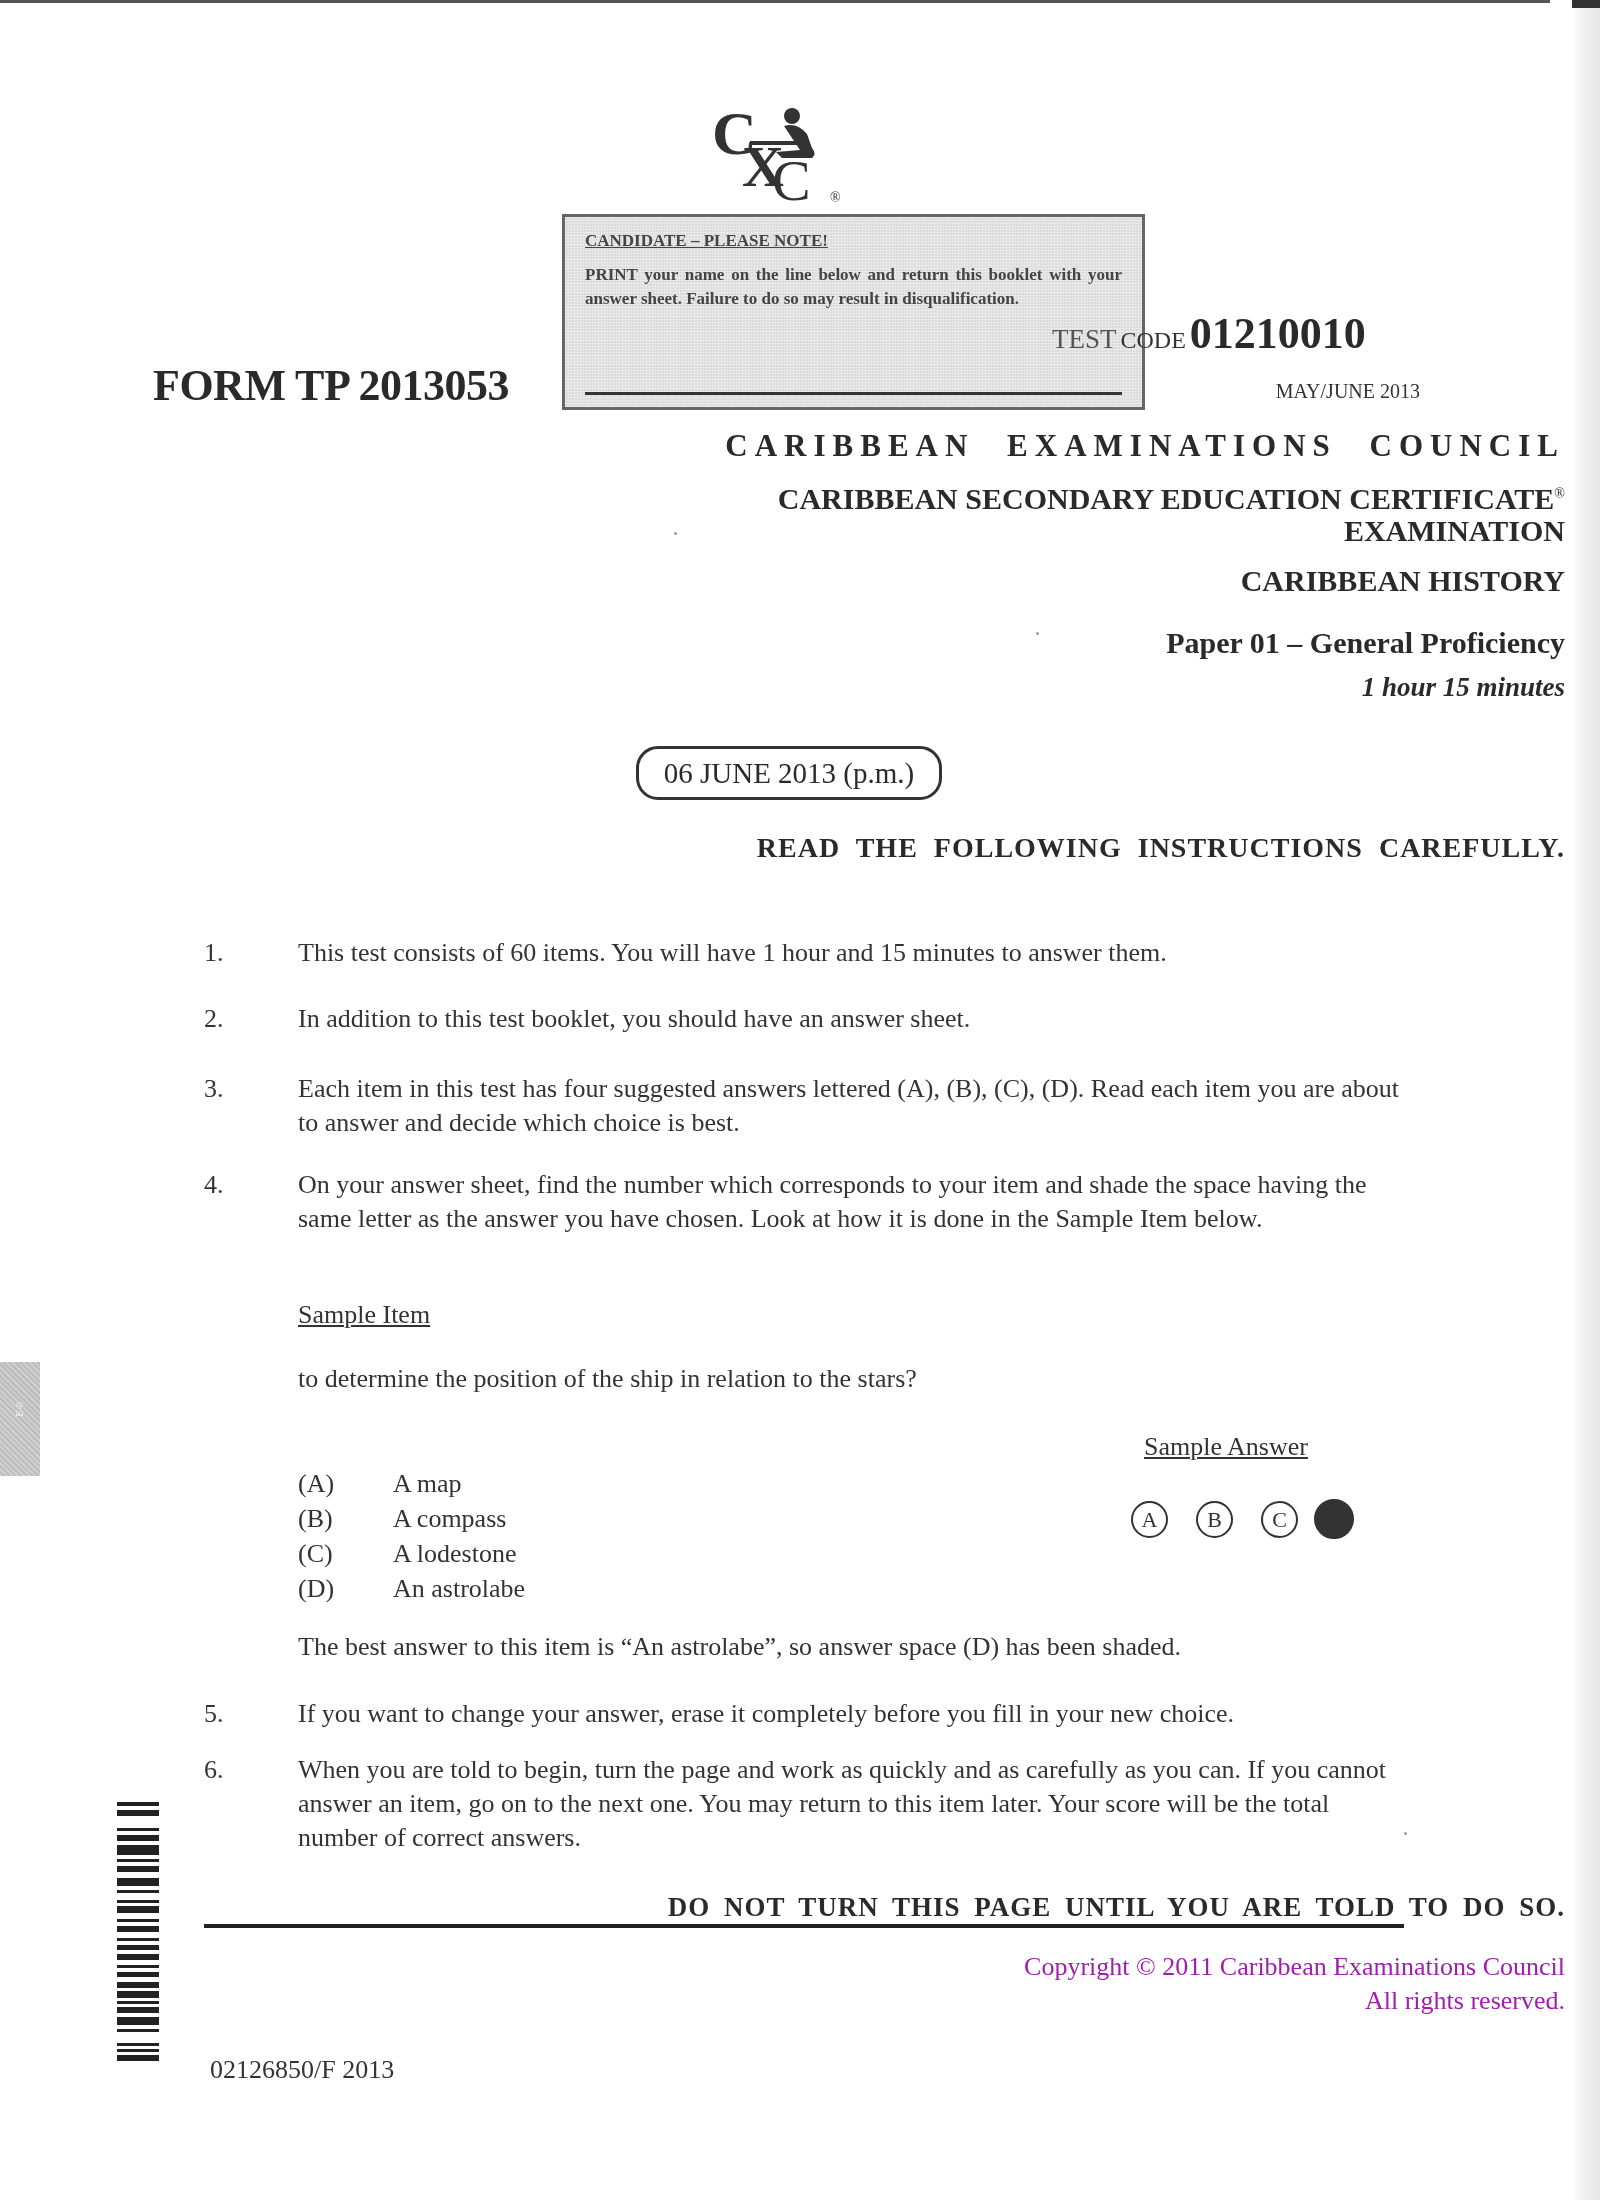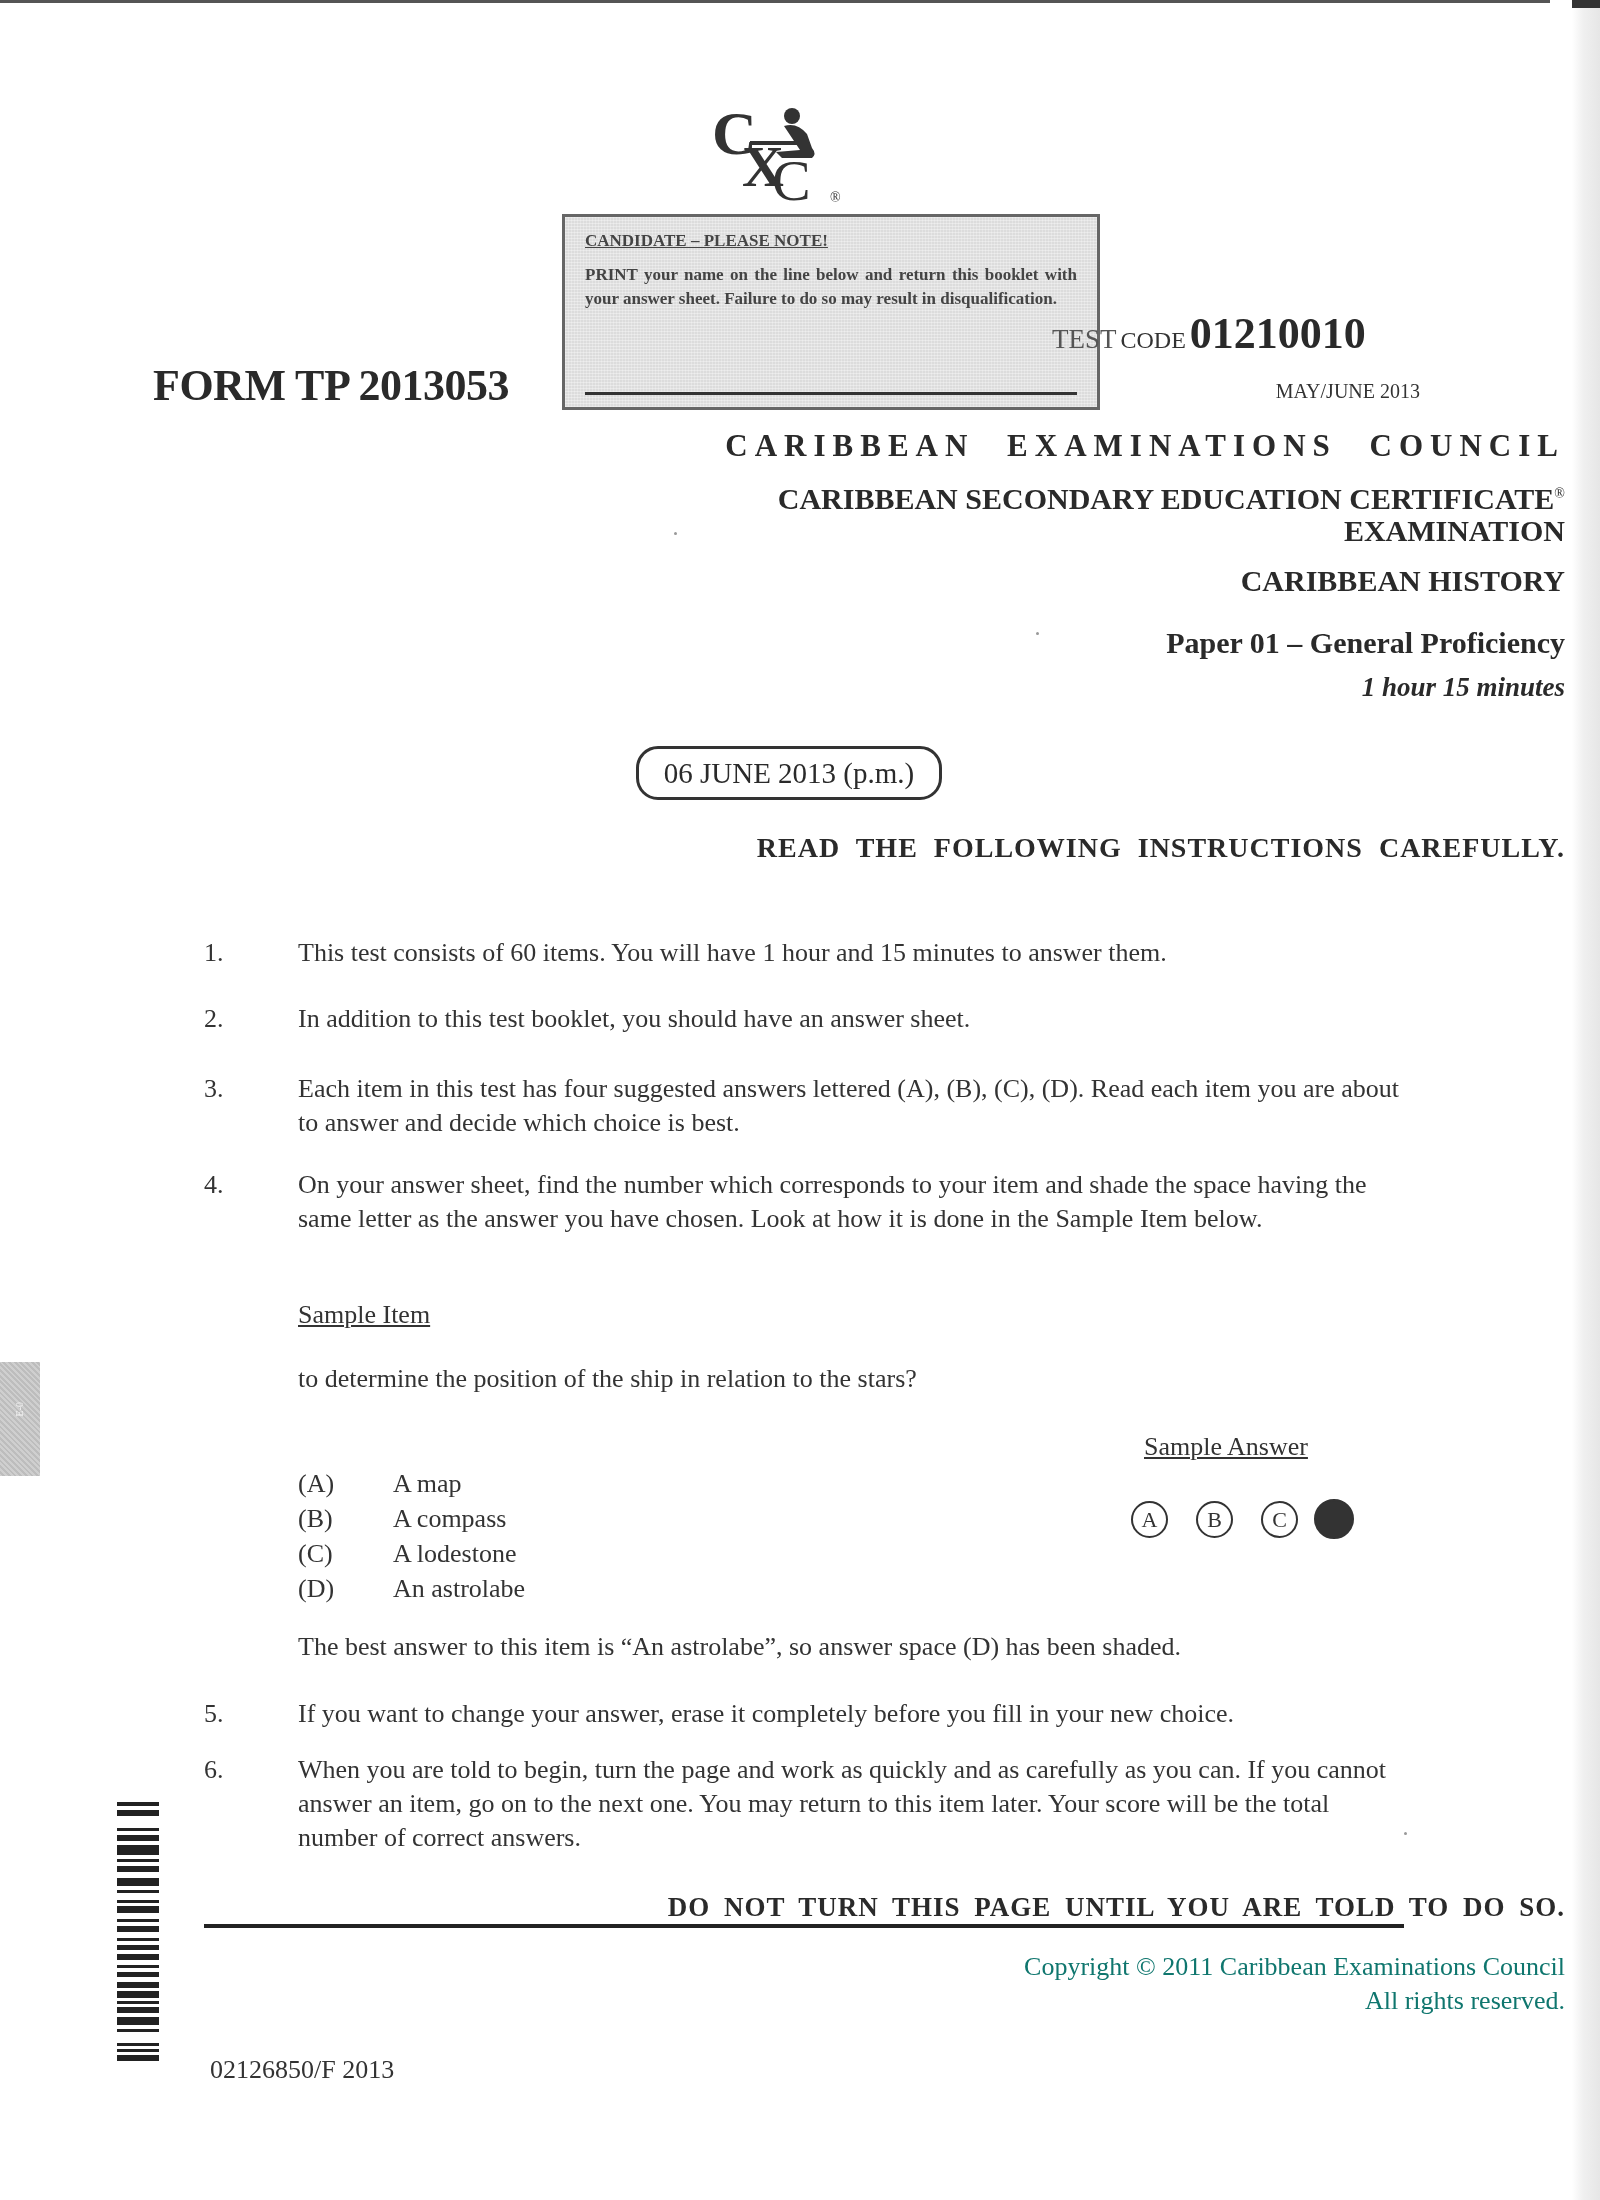--- a/index.html
+++ b/index.html
@@ -11,21 +11,21 @@
   .abs { position: absolute; }
   .topline { left: 0; top: 0; width: 1550px; height: 3px; background: #555; }
   .rightedge { right: 0; top: 0; width: 28px; height: 2200px; background: linear-gradient(to right, #ffffff, #f0f0f0 40%, #e6e6e6); }
   .rightedge-dark { right: 0; top: 0; width: 28px; height: 8px; background: #333; }
 
   
   .logo { left: 712px; top: 96px; width: 190px; height: 110px; }
 
   
   .notice {
-    left: 562px; top: 214px; width: 538px; height: 196px;
+    left: 562px; top: 214px; width: 583px; height: 196px;
     border: 3px solid #666; box-sizing: border-box;
     background-color: #dcdcdc;
     background-image: repeating-linear-gradient(0deg, rgba(255,255,255,0.35) 0 1px, transparent 1px 3px),
                       repeating-linear-gradient(90deg, rgba(255,255,255,0.25) 0 1px, transparent 1px 3px);
     padding: 10px 20px 0 20px;
     font-weight: bold; color: #444;
   }
   .notice-title { font-size: 17px; text-decoration: underline; letter-spacing: 0px; margin-top: 4px; }
   .notice-body { font-size: 17px; line-height: 24px; margin-top: 12px; text-align: justify; text-align-last: left; }
   .notice-line { position: absolute; left: 20px; right: 20px; bottom: 12px; height: 3px; background: #333; }
@@ -66,21 +66,21 @@
   .bubbles { left: 1131px; top: 1499px; display: flex; align-items: center; }
   .bubble { width: 37px; height: 37px; border: 2px solid #333; border-radius: 50%; box-sizing: border-box;
             text-align: center; line-height: 34px; font-size: 22px; color: #333; margin-right: 28px; }
   .bubble.c { margin-right: 16px; }
   .bubble.filled { background: #333; width: 40px; height: 40px; margin-right: 0; }
 
   .best { left: 298px; top: 1632px; font-size: 26px; color: #333; }
 
   .donot { top: 1892px; font-size: 27px; font-weight: bold; letter-spacing: 1px; word-spacing: 6px; }
   .rule { left: 204px; top: 1924px; width: 1200px; height: 4px; background: #222; }
-  .copy { top: 1950px; font-size: 26px; line-height: 34px; color: #0f766e; font-weight: normal; }
+  .copy { top: 1950px; font-size: 26px; line-height: 34px; color: #a21caf; font-weight: normal; }
   .code-footer { left: 210px; top: 2055px; font-size: 26px; color: #333; }
 
   .barcode { left: 117px; top: 1802px; width: 42px; height: 264px; }
   .side-tab { left: 0; top: 1362px; width: 40px; height: 114px;
     background: repeating-linear-gradient(45deg, #cfcfcf 0 2px, #bdbdbd 2px 4px); }
   .side-tab span { position: absolute; left: 14px; top: 40px; font-size: 10px; color: #f4f4f4; writing-mode: vertical-rl; transform: rotate(180deg); }
 
   .speck { width: 3px; height: 3px; background: #999; border-radius: 50%; }
 </style>
 </head>

